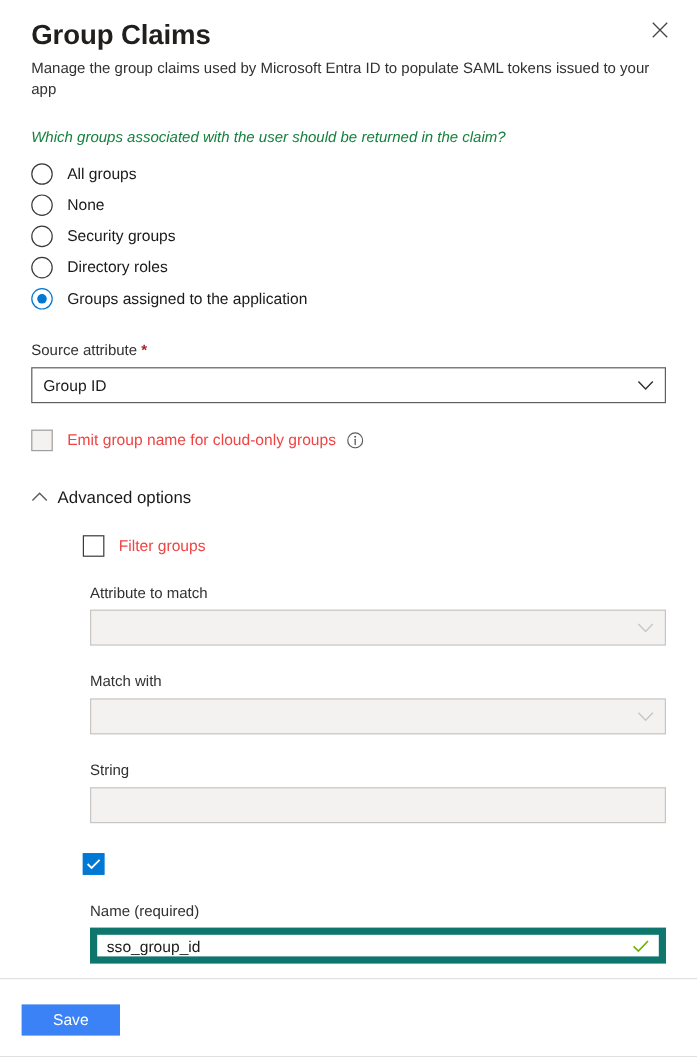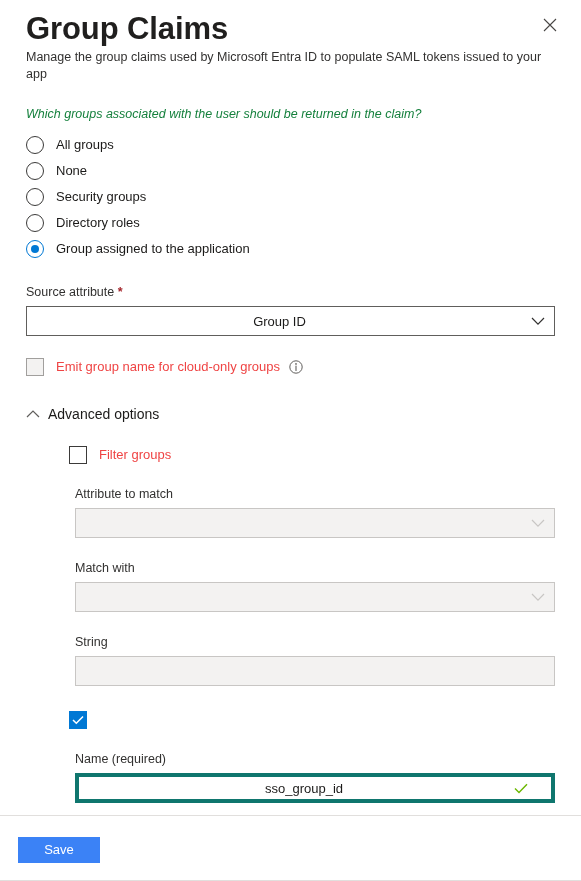--- a/index.html
+++ b/index.html
@@ -27,21 +27,21 @@
     flex-direction: column;
   }
 
   
   .header {
     position: relative;
     padding: 14px 26px 0 26px;
     flex: 0 0 auto;
   }
   .title {
-    font-size: 31px;
+    font-size: 23px;
     font-weight: 600;
     letter-spacing: -0.1px;
     line-height: 30px;
     color: #201f1e;
     margin: 0;
   }
   .subtitle {
     font-size: 12.5px;
     line-height: 17px;
     color: #323130;
@@ -141,43 +141,42 @@
     padding: 0 9px;
     font-size: 13px;
     color: #1b1a19;
     cursor: pointer;
   }
   .select-box .value, .text-box .value {
     flex: 1 1 auto;
     white-space: nowrap;
     overflow: hidden;
     text-overflow: ellipsis;
-    text-align: center;
   }
   .chev {
     flex: 0 0 auto;
     margin-left: 8px;
     color: #323130;
     display: flex;
     align-items: center;
   }
 
   
   .select-box.disabled, .text-box.disabled {
     background: #f3f2f1;
     border-color: #c8c6c4;
     color: #a19f9d;
     cursor: default;
   }
   .select-box.disabled .chev { color: #c8c6c4; }
 
   
   .text-box.focused {
-    border: 4px solid #0f766e;
-    padding: 0 23px;
+    border: 6px solid #0f766e;
+    padding: 0 8px;
   }
   .valid-check {
     flex: 0 0 auto;
     margin-left: 8px;
     color: #6bb700;
     display: flex;
     align-items: center;
   }
 
   
@@ -302,21 +301,21 @@
         <span class="radio-label">Security groups</span>
       </div>
 
       <div class="radio-row">
         <span class="radio-mark"></span>
         <span class="radio-label">Directory roles</span>
       </div>
 
       <div class="radio-row checked">
         <span class="radio-mark"></span>
-        <span class="radio-label">Group assigned to the application</span>
+        <span class="radio-label">Groups assigned to the application</span>
       </div>
 
     </div>
 
     <div class="field">
       <label class="field-label">
         <span>Source attribute</span>
         <span class="req-star">*</span>
       </label>
       <div class="select-box">

